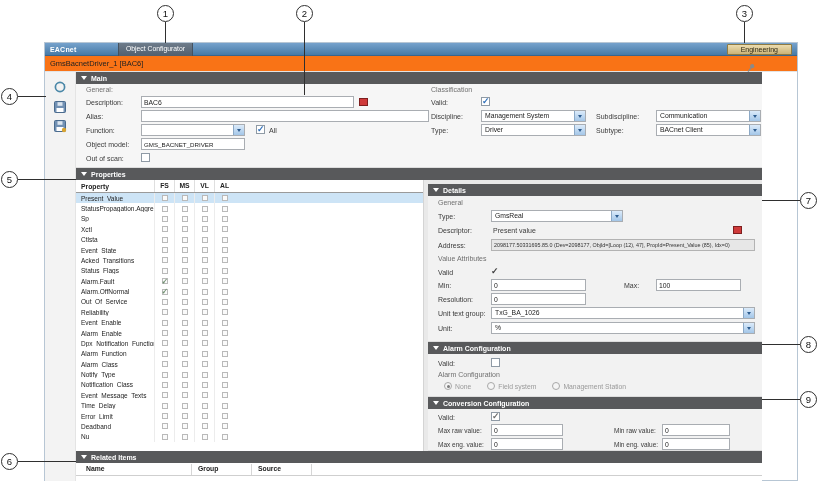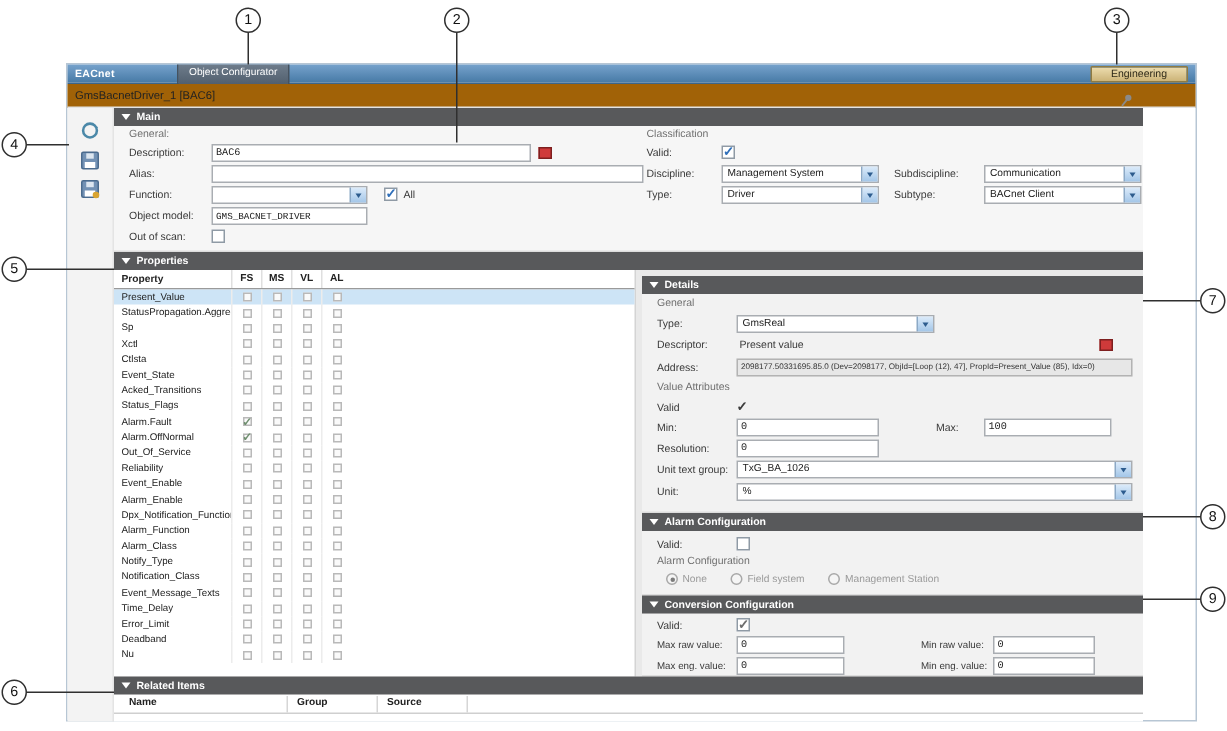--- a/index.html
+++ b/index.html
@@ -14,36 +14,36 @@
   .cline.v{width:1px}.cline.h{height:1px}
 
   
   .window{position:absolute;left:44px;top:42px;width:754px;height:439px;background:#fff;border:1px solid #b7c6d4;z-index:10}
   .titlebar{position:absolute;left:0;top:0;width:100%;height:13px;background:linear-gradient(#76a2cc,#477aa6);border-bottom:1px solid #3a658c}
   .applbl{position:absolute;left:5px;top:0;line-height:13px;font-size:7px;font-weight:bold;color:#fff;letter-spacing:.2px}
   .tab{position:absolute;left:73px;top:0;height:13px;line-height:12px;padding:0 7px;background:linear-gradient(#6e7c8b,#515f6e);
     color:#fff;font-size:6.8px;border-left:1px solid #46525f;border-right:1px solid #46525f;cursor:pointer}
   .modebtn{position:absolute;right:5px;top:1px;height:11px;line-height:9px;padding:0 13px;background:linear-gradient(#ecdcae,#ccb478);
     border:1px solid #8f7b42;font-size:7px;color:#2e2918;border-radius:1px;cursor:pointer}
-  .crumb{position:absolute;left:0;top:13px;width:100%;height:16px;background:#a16207;border-bottom:1px solid #e3e3e3}
+  .crumb{position:absolute;left:0;top:13px;width:100%;height:16px;background:#f97316;border-bottom:1px solid #e3e3e3}
   .crumb .txt{position:absolute;left:5px;top:0;line-height:16px;font-size:7.5px;color:#222}
   .pin{position:absolute;right:41px;top:3px;width:10px;height:10px;cursor:pointer}
 
   .toolbar{position:absolute;left:0;top:29px;width:31px;height:409px;background:#f3f3f3;border-right:1px solid #e4e4e4}
   .tbtn{position:absolute;left:8px;width:15px;height:15px;cursor:pointer}
 
   .sech{position:absolute;height:12px;background:#58595b;color:#fff;display:flex;align-items:center;gap:4px;
     padding-left:5px;font-size:7px;font-weight:bold;z-index:12;cursor:pointer}
   .tri{width:0;height:0;border-left:3.5px solid transparent;border-right:3.5px solid transparent;border-top:4px solid #fff}
 
   .panel{position:absolute;background:#f2f2f2;z-index:11;border-bottom:1px solid #ddd}
   .lb{position:absolute;font-size:7px;color:#3a3a3a;white-space:nowrap}
   .glb{position:absolute;font-size:7px;color:#707070;white-space:nowrap}
   .lb.small{font-size:6.5px}
-  .inp{position:absolute;height:12px;border:1px solid #a9adb2;background:#fff;font-size:6.8px;padding:0 2px;font-family:Liberation Mono, monospace;color:#222}
+  .inp{position:absolute;height:12px;border:1px solid #a9adb2;background:#fff;font-size:6.8px;padding:0 2px;font-family:Liberation Sans, sans-serif;color:#222}
   .robox{position:absolute;height:12px;border:1px solid #b3b3b3;background:#e7e7e7;font-size:5.4px;line-height:10px;color:#333;
     padding:0 2px;white-space:nowrap;overflow:hidden}
   .dd{position:absolute;height:12px;border:1px solid #a9adb2;background:#fff;cursor:pointer}
   .dd .val{position:absolute;left:3px;right:12px;top:0;line-height:10px;font-size:6.8px;color:#222;white-space:nowrap;overflow:hidden}
   .dd .arr{position:absolute;right:0;top:0;bottom:0;width:11px;background:linear-gradient(#dcebfa,#a3c6e8);
     border-left:1px solid #8ca9c6;display:flex;align-items:flex-start;justify-content:center}
   .dd .arr::after{content:"";width:0;height:0;border:2.8px solid transparent;border-top:3.6px solid #2d5c8e;margin-top:3.5px}
 
   .cb{position:absolute;width:9px;height:9px;border:1px solid #8f9aa5;background:#fff;cursor:pointer}
   .cb.on::after{content:"✓";position:absolute;left:0;top:-2px;font-size:9px;font-weight:bold;color:#2f6fba}

